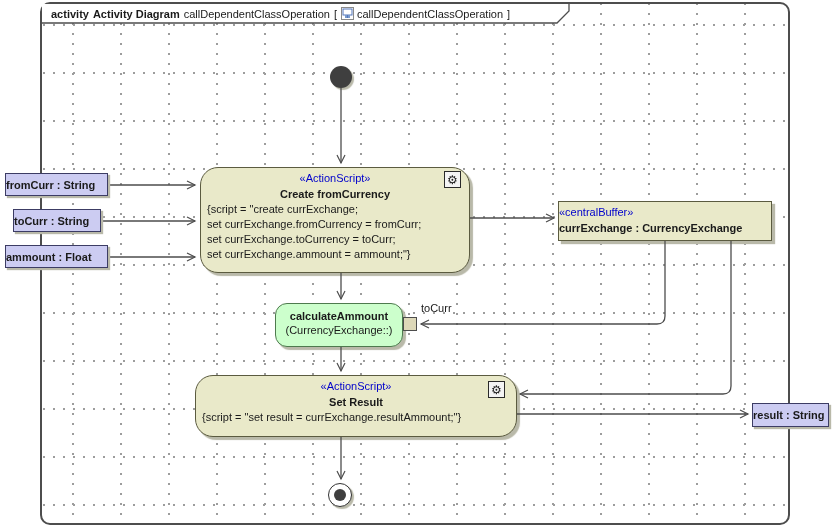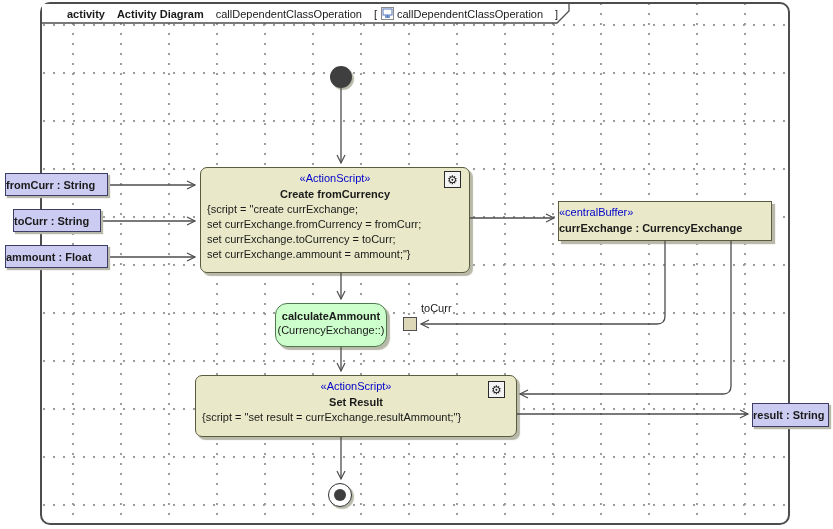--- a/index.html
+++ b/index.html
@@ -17,34 +17,34 @@
   
   #frame{left:40px;top:2px;width:750px;height:523px;
     border:2px solid var(--line);border-radius:10px;
     background-image:
       radial-gradient(circle,var(--grid-dot) 0.9px,transparent 1.1px),
       radial-gradient(circle,var(--grid-dot) 0.9px,transparent 1.1px);
     background-size:10px 48px,48px 10px;
     background-position:7px 45px,7px 45px;
     z-index:1;}
   #frame-title{left:42px;top:4px;width:526px;height:19px;background:#ffffff;
-    z-index:2;display:flex;align-items:center;padding-left:25px;white-space:nowrap;
+    z-index:2;display:flex;align-items:center;padding-left:9px;white-space:nowrap;
     clip-path:polygon(0 0,100% 0,100% 40%,98% 100%,0 100%);}
   #frame-title span{display:inline-block}
   .bold{font-weight:bold}
-  .sp{margin-left:12px}
+  .sp{margin-left:4px}
   #diagram-icon{width:13px;height:13px;border:1px solid #8a8a8a;background:#fff;
     margin:0 3px 0 4px;display:inline-flex;align-items:center;justify-content:center;}
 
   svg.connectors{left:0;top:0;width:833px;height:529px;z-index:5;pointer-events:none}
 
   
   .node{z-index:3;box-shadow:3px 3px 1px var(--shadow);}
   .action{background:var(--action-fill);border:1.5px solid var(--action-border);
-    border-radius:7px;text-align:center;padding-top:3px;}
+    border-radius:18px;text-align:center;padding-top:3px;}
   .stereo{color:var(--stereotype-text);line-height:15px}
   .nm{font-weight:bold;line-height:16px}
   .script{text-align:left;padding:0 4px 0 6px;line-height:15px}
   .buffer{background:var(--action-fill);border:1.5px solid var(--action-border);
     text-align:left;padding-top:3px;}
   .pin-node{background:var(--pin-fill);border:1.5px solid var(--pin-border);
     display:flex;align-items:center;justify-content:flex-start;font-weight:bold;
     z-index:6;box-shadow:2px 2px 1px var(--shadow);}
   .green{background:var(--green-fill);border:1.5px solid var(--green-border);
     border-radius:12px;text-align:center;padding-top:4px;}
@@ -126,21 +126,21 @@
 </div>
 <div class="abs pin-node" style="left:5px;top:245px;width:103px;height:23px">
   <span>ammount : Float</span>
 </div>
 
 <div class="abs node buffer" style="left:558px;top:201px;width:214px;height:40px">
   <div class="stereo">«centralBuffer»</div>
   <div class="nm">currExchange : CurrencyExchange</div>
 </div>
 
-<div class="abs node green" style="left:275px;top:303px;width:112px;height:44px">
+<div class="abs node green" style="left:275px;top:303px;width:128px;height:44px">
   <div class="nm">calculateAmmount</div>
   <div>(CurrencyExchange::)</div>
 </div>
 <div class="abs small-pin" style="left:403px;top:317px;width:14px;height:14px"></div>
 <div id="target-label" class="abs" style="left:421px;top:302px">toCurr</div>
 
 <div class="abs node action" style="left:195px;top:375px;width:322px;height:62px">
   <div class="stereo">«ActionScript»</div>
   <div class="nm">Set Result</div>
   <div class="script">{script = "set result = currExchange.resultAmmount;"}</div>

